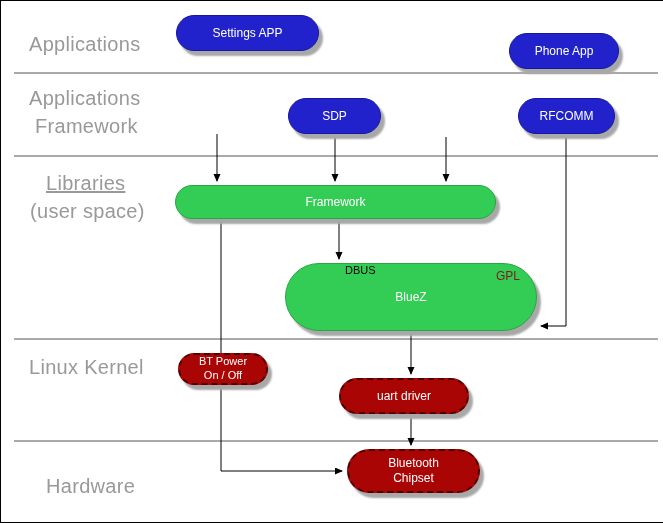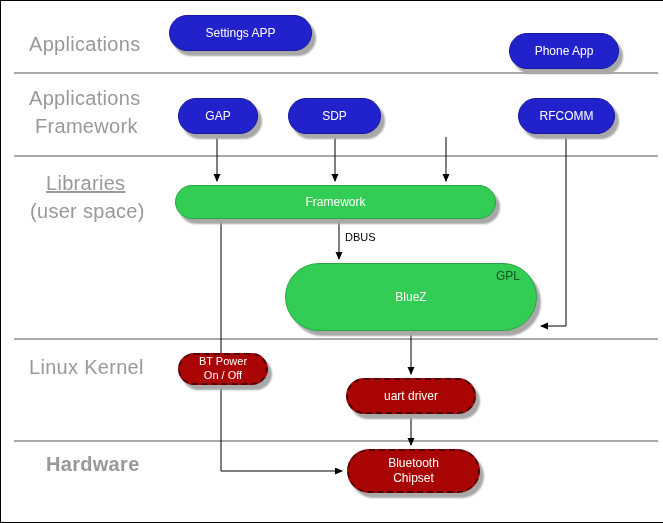--- a/index.html
+++ b/index.html
@@ -59,26 +59,27 @@
     border: 2px dashed #4d0000;
     font-size: 11px;
   }
   .small-line { font-size: 9.5px; }
   .edge-label {
     position: absolute;
     color: #000;
     font-size: 11px;
     z-index: 4;
     white-space: nowrap;
+    margin-top: 33px;
   }
   .license-label {
     position: absolute;
     top: 5px;
     right: 16px;
-    color: #14532d;
+    color: #7f1d1d;
     font-size: 12px;
   }
 </style>
 </head>
 <body>
 
 <div id="canvas">
 
   <svg class="overlay" width="661" height="521">
     <defs>
@@ -101,32 +102,29 @@
     <polyline points="565,133 565,325 540,325" fill="none" stroke="#000" stroke-width="1" marker-end="url(#arrowhead)"></polyline>
     <polyline points="220,218 220,470 341,470" fill="none" stroke="#000" stroke-width="1" marker-end="url(#arrowhead)"></polyline>
   </svg>
 
   <div class="layer-label" style="left:28px; top:32px;">Applications</div>
   <div class="layer-label" style="left:28px; top:86px;">Applications</div>
   <div class="layer-label" style="left:34px; top:114px;">Framework</div>
   <div class="layer-label" style="left:45px; top:171px;text-decoration:underline;">Libraries</div>
   <div class="layer-label" style="left:29px; top:199px;">(user space)</div>
   <div class="layer-label" style="left:28px; top:355px;">Linux Kernel</div>
-  <div class="layer-label" style="left:45px; top:452px;font-weight:bold;">Hardware</div>
+  <div class="layer-label" style="left:45px; top:474px;">Hardware</div>
 
-  <div class="pill blue" style="left:168px; top:14px; width:143px; height:36px; border-radius:18px;">
+  <div class="pill blue" style="left:175px; top:14px; width:143px; height:36px; border-radius:18px;">
     <span>Settings APP</span>
   </div>
   <div class="pill blue" style="left:508px; top:32px; width:110px; height:36px; border-radius:18px;">
     <span>Phone App</span>
   </div>
 
-  <div class="pill blue" style="left:177px; top:97px; width:80px; height:36px; border-radius:18px;">
-    <span>GAP</span>
-  </div>
   <div class="pill blue" style="left:287px; top:97px; width:93px; height:36px; border-radius:18px;">
     <span>SDP</span>
   </div>
   <div class="pill blue" style="left:517px; top:97px; width:97px; height:36px; border-radius:18px;">
     <span>RFCOMM</span>
   </div>
 
   <div class="pill green" style="left:174px; top:184px; width:321px; height:34px; border-radius:17px;">
     <span>Framework</span>
   </div>
@@ -135,21 +133,21 @@
 
   <div class="pill green" style="left:284px; top:262px; width:252px; height:68px; border-radius:34px;">
     <span class="license-label">GPL</span>
     <span>BlueZ</span>
   </div>
 
   <div class="pill red" style="left:177px; top:352px; width:90px; height:32px; border-radius:23px;">
     <span>BT Power</span>
     <span>On / Off</span>
   </div>
-  <div class="pill red" style="left:345px; top:377px; width:130px; height:36px; border-radius:18px; font-size:12px;">
+  <div class="pill red" style="left:338px; top:377px; width:130px; height:36px; border-radius:18px; font-size:12px;">
     <span>uart driver</span>
   </div>
 
   <div class="pill red" style="left:346px; top:448px; width:133px; height:44px; border-radius:22px; font-size:12px;">
     <span>Bluetooth</span>
     <span>Chipset</span>
   </div>
 
 </div>
 

